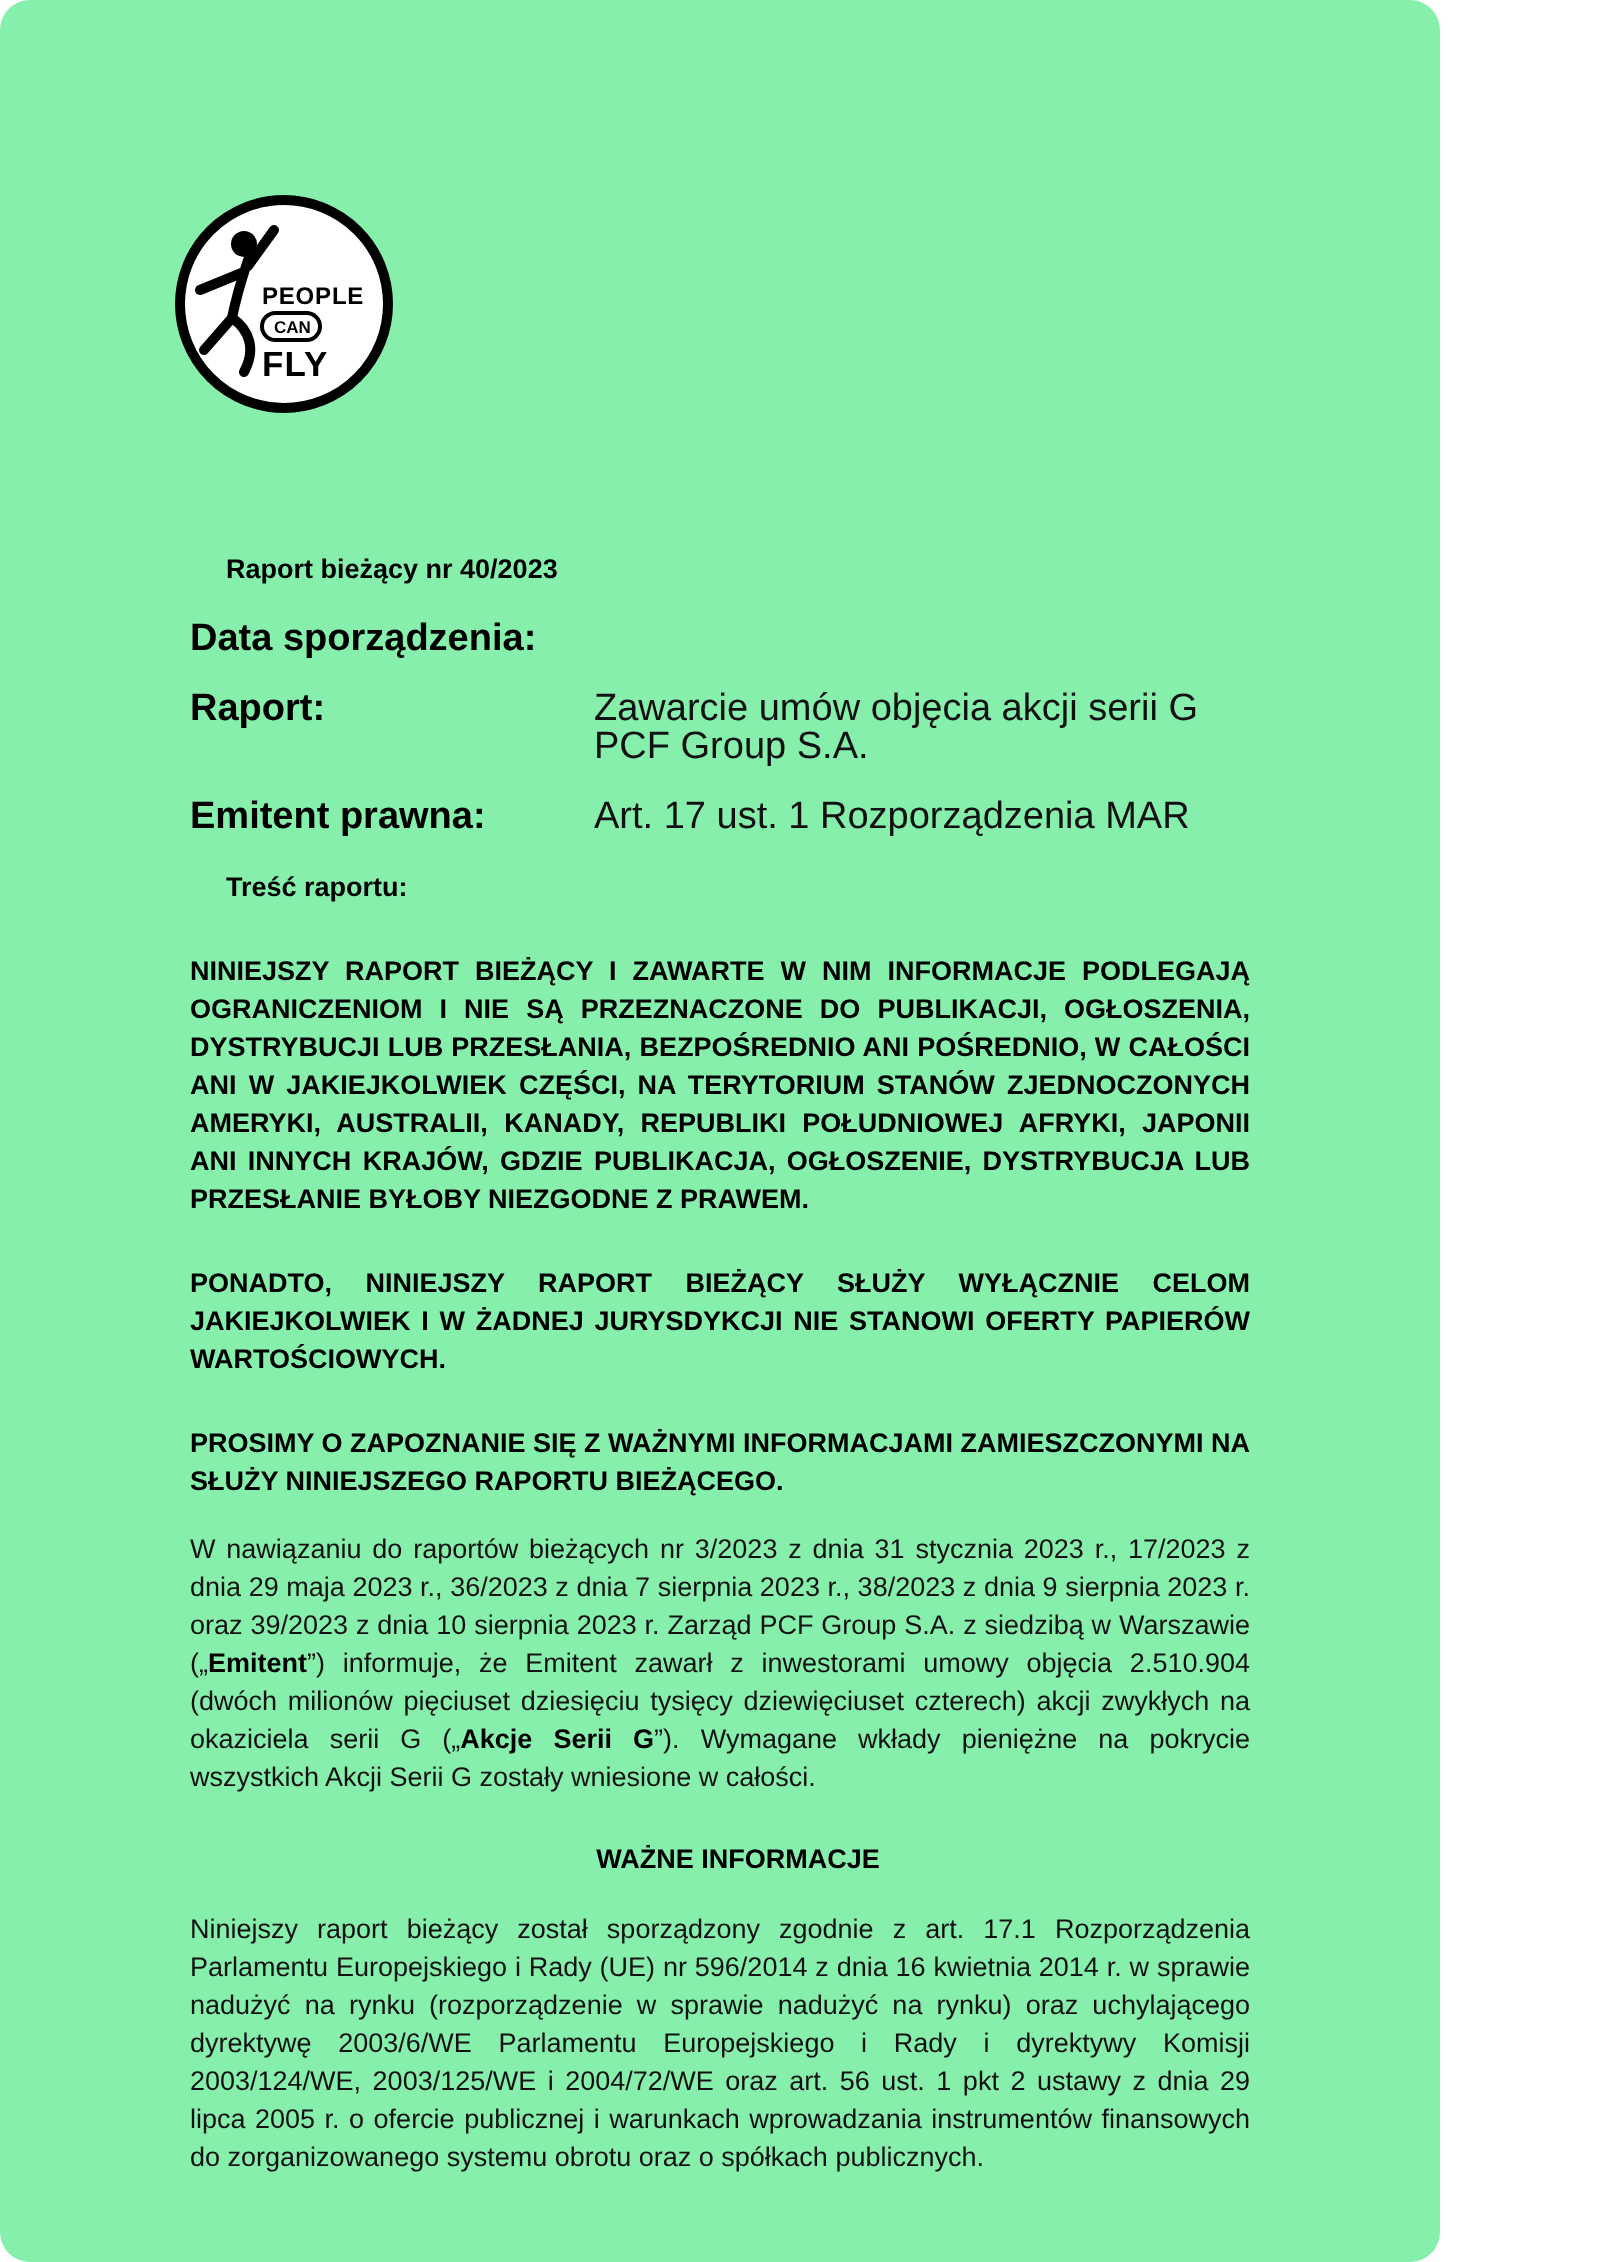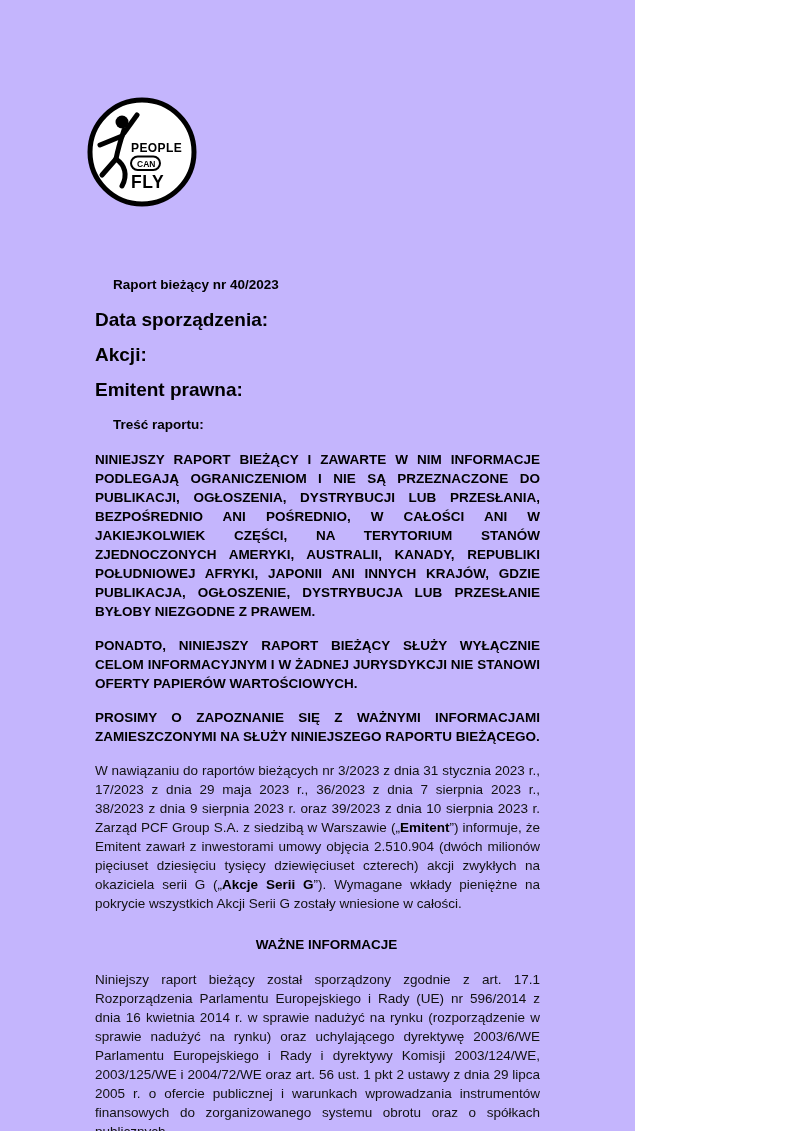--- a/index.html
+++ b/index.html
@@ -1,24 +1,25 @@
 <!DOCTYPE html>
 <html><head>
 <meta charset="utf-8">
 <style>
   * { margin: 0; padding: 0; box-sizing: border-box; }
   html, body { background: #ffffff; }
   body { font-family: "Liberation Sans", sans-serif; color: #111111; }
   .page {
-    width: 635px;
+    width: 720px;
     height: 1131px;
-    background: #c4b5fd;
+    background: #86efac;
     padding: 95px 95px 0 95px;
     position: relative;
     overflow: hidden;
+    border-radius: 15px;
   }
   .logo {
     width: 114px;
     height: 114px;
     margin: 0 0 66px -10px;
   }
   .logo svg { display: block; width: 100%; height: 100%; }
   .title {
     font-weight: bold;
     font-size: 13.5px;
@@ -38,21 +39,21 @@
     flex: 0 0 202px;
     color: #000;
   }
   .meta-value { flex: 1; }
   .para {
     font-size: 13.5px;
     line-height: 19px;
     text-align: justify;
     margin-bottom: 15px;
   }
-  .bold-para { font-weight: bold; color: #000; }
+  .bold-para { font-weight: bold; color: #000; margin-top: 23px; }
   .b { font-weight: bold; color: #000; }
 </style>
 </head>
 <body>
 
 <div class="page">
 
   <div class="logo">
     <svg viewBox="0 0 114 114" xmlns="http://www.w3.org/2000/svg">
       <circle cx="57" cy="57" r="52" fill="#ffffff" stroke="#000000" stroke-width="5"></circle>
@@ -71,32 +72,34 @@
     </svg>
   </div>
 
   <p class="title">Raport bieżący nr 40/2023</p>
 
   <div class="meta-row">
     <span class="meta-label">Data sporządzenia:</span>
   </div>
 
   <div class="meta-row">
-    <span class="meta-label">Akcji:</span>
+    <span class="meta-label">Raport:</span>
+    <span class="meta-value">Zawarcie umów objęcia akcji serii G PCF Group S.A.</span>
   </div>
 
   <div class="meta-row">
     <span class="meta-label">Emitent prawna:</span>
+    <span class="meta-value">Art. 17 ust. 1 Rozporządzenia MAR</span>
   </div>
 
   <p class="title">Treść raportu:</p>
 
   <p class="para bold-para">NINIEJSZY RAPORT BIEŻĄCY I ZAWARTE W NIM INFORMACJE PODLEGAJĄ OGRANICZENIOM I NIE SĄ PRZEZNACZONE DO PUBLIKACJI, OGŁOSZENIA, DYSTRYBUCJI LUB PRZESŁANIA, BEZPOŚREDNIO ANI POŚREDNIO, W CAŁOŚCI ANI W JAKIEJKOLWIEK CZĘŚCI, NA TERYTORIUM STANÓW ZJEDNOCZONYCH AMERYKI, AUSTRALII, KANADY, REPUBLIKI POŁUDNIOWEJ AFRYKI, JAPONII ANI INNYCH KRAJÓW, GDZIE PUBLIKACJA, OGŁOSZENIE, DYSTRYBUCJA LUB PRZESŁANIE BYŁOBY NIEZGODNE Z PRAWEM.</p>
 
-  <p class="para bold-para">PONADTO, NINIEJSZY RAPORT BIEŻĄCY SŁUŻY WYŁĄCZNIE CELOM INFORMACYJNYM I W ŻADNEJ JURYSDYKCJI NIE STANOWI OFERTY PAPIERÓW WARTOŚCIOWYCH.</p>
+  <p class="para bold-para">PONADTO, NINIEJSZY RAPORT BIEŻĄCY SŁUŻY WYŁĄCZNIE CELOM JAKIEJKOLWIEK I W ŻADNEJ JURYSDYKCJI NIE STANOWI OFERTY PAPIERÓW WARTOŚCIOWYCH.</p>
 
   <p class="para bold-para">PROSIMY O ZAPOZNANIE SIĘ Z WAŻNYMI INFORMACJAMI ZAMIESZCZONYMI NA SŁUŻY NINIEJSZEGO RAPORTU BIEŻĄCEGO.</p>
 
   <p class="para"><span>W nawiązaniu do raportów bieżących nr 3/2023 z dnia 31 stycznia 2023 r., 17/2023 z dnia 29 maja 2023 r., 36/2023 z dnia 7 sierpnia 2023 r., 38/2023 z dnia 9 sierpnia 2023 r. oraz 39/2023 z dnia 10 sierpnia 2023 r. Zarząd PCF Group S.A. z siedzibą w Warszawie („</span><span class="b">Emitent</span><span>”) informuje, że Emitent zawarł z inwestorami umowy objęcia 2.510.904 (dwóch milionów pięciuset dziesięciu tysięcy dziewięciuset czterech) akcji zwykłych na okaziciela serii G („</span><span class="b">Akcje Serii G</span><span>”). Wymagane wkłady pieniężne na pokrycie wszystkich Akcji Serii G zostały wniesione w całości.</span></p>
 
   <p class="title" style="margin-top:22px;text-align:center;">WAŻNE INFORMACJE</p>
 
   <p class="para">Niniejszy raport bieżący został sporządzony zgodnie z art. 17.1 Rozporządzenia Parlamentu Europejskiego i Rady (UE) nr 596/2014 z dnia 16 kwietnia 2014 r. w sprawie nadużyć na rynku (rozporządzenie w sprawie nadużyć na rynku) oraz uchylającego dyrektywę 2003/6/WE Parlamentu Europejskiego i Rady i dyrektywy Komisji 2003/124/WE, 2003/125/WE i 2004/72/WE oraz art. 56 ust. 1 pkt 2 ustawy z dnia 29 lipca 2005 r. o ofercie publicznej i warunkach wprowadzania instrumentów finansowych do zorganizowanego systemu obrotu oraz o spółkach publicznych.</p>
 
 </div>

